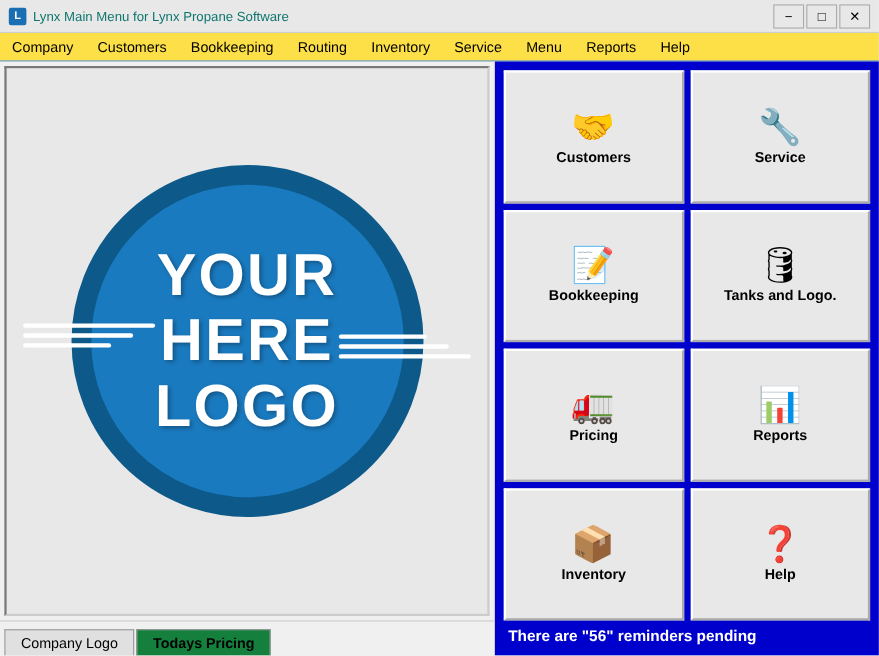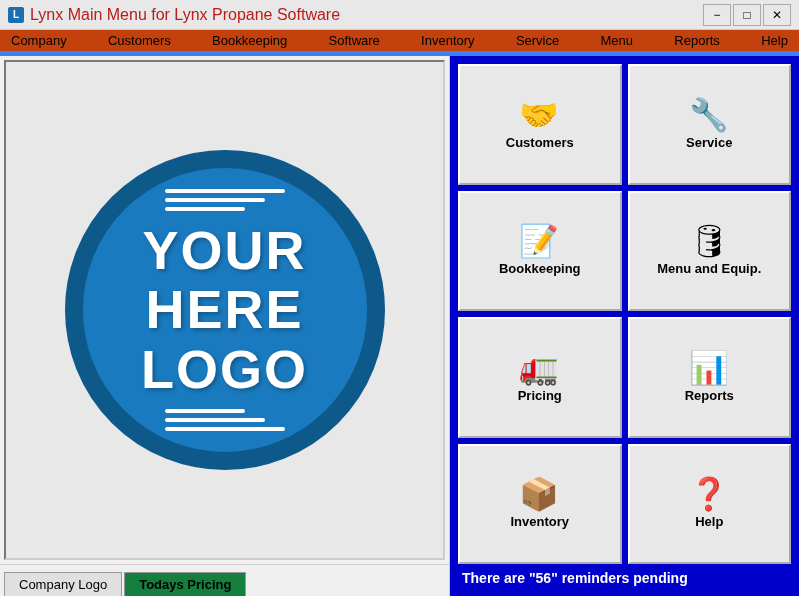--- a/index.html
+++ b/index.html
@@ -30,47 +30,46 @@
       border-radius: 2px;
       display: flex;
       align-items: center;
       justify-content: center;
       font-size: 10px;
       color: white;
       font-weight: bold;
     }
     .title-bar-text {
       flex: 1;
-      font-size: 16px;
-      color: #b91c1c;
+      font-size: 12px;
+      color: #0f766e;
     }
     .title-bar-controls {
       display: flex;
       gap: 2px;
     }
     .title-btn {
       width: 28px;
       height: 22px;
       border: 1px solid #aaa;
       background: #e8e8e8;
       cursor: pointer;
       font-size: 12px;
       display: flex;
       align-items: center;
       justify-content: center;
     }
 
     
     .menu-bar {
       display: flex;
-      background: #c2410c;
-      border-bottom: 5px solid #3b82f6;
+      background: #fde047;
+      border-bottom: 1px solid #3b82f6;
       height: 26px;
       align-items: stretch;
-      justify-content: space-between;
     }
     .menu-item {
       padding: 4px 10px;
       cursor: pointer;
       font-size: 13px;
       display: flex;
       align-items: center;
       border: 1px solid transparent;
     }
 
@@ -98,21 +97,21 @@
       border: 2px inset #ccc;
       margin: 4px;
     }
     .logo-circle {
       width: 320px;
       height: 320px;
       border-radius: 50%;
       background: #1a7abf;
       border: 18px solid #0d5a8a;
       display: flex;
-      flex-direction: column;
+      flex-direction: row;
       align-items: center;
       justify-content: center;
       position: relative;
     }
     .logo-lines-top {
       display: flex;
       flex-direction: column;
       gap: 5px;
       margin-bottom: 10px;
     }
@@ -220,21 +219,21 @@
     <button class="title-btn">□</button>
     <button class="title-btn close">✕</button>
   </div>
 </div>
 
 <div class="menu-bar">
 
 <div class="menu-item">Company</div>
     <div class="menu-item">Customers</div>
     <div class="menu-item">Bookkeeping</div>
-    <div class="menu-item">Software</div>
+    <div class="menu-item">Routing</div>
     <div class="menu-item">Inventory</div>
     <div class="menu-item">Service</div>
     <div class="menu-item">Menu</div>
     <div class="menu-item">Reports</div>
     <div class="menu-item">Help</div>
   </div>
 
 <div class="main-layout">
 
   <div class="left-panel">
@@ -274,21 +273,21 @@
         <div class="grid-btn">
           <span class="grid-btn-icon">🔧</span>
           <span class="grid-btn-label">Service</span>
         </div>
         <div class="grid-btn">
           <span class="grid-btn-icon">📝</span>
           <span class="grid-btn-label">Bookkeeping</span>
         </div>
         <div class="grid-btn">
           <span class="grid-btn-icon">🛢</span>
-          <span class="grid-btn-label">Menu and Equip.</span>
+          <span class="grid-btn-label">Tanks and Logo.</span>
         </div>
         <div class="grid-btn">
           <span class="grid-btn-icon">🚛</span>
           <span class="grid-btn-label">Pricing</span>
         </div>
         <div class="grid-btn">
           <span class="grid-btn-icon">📊</span>
           <span class="grid-btn-label">Reports</span>
         </div>
         <div class="grid-btn">

